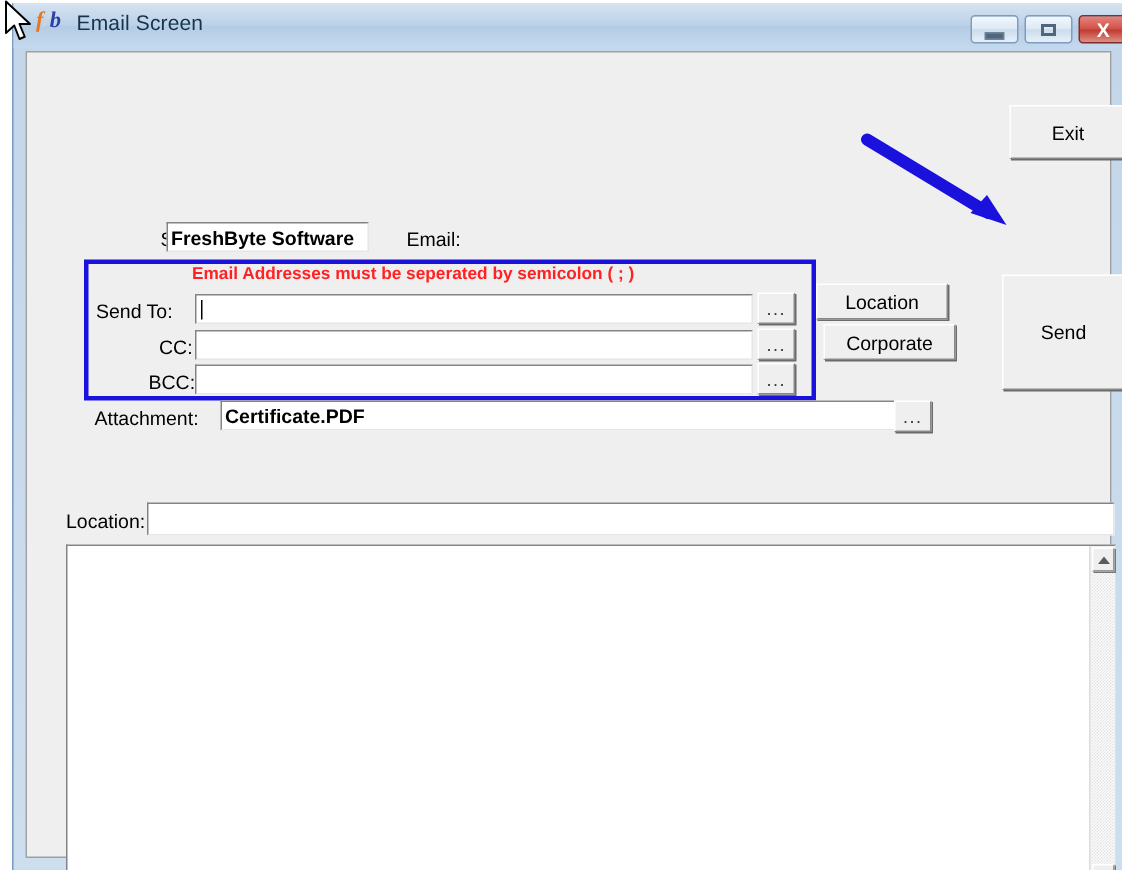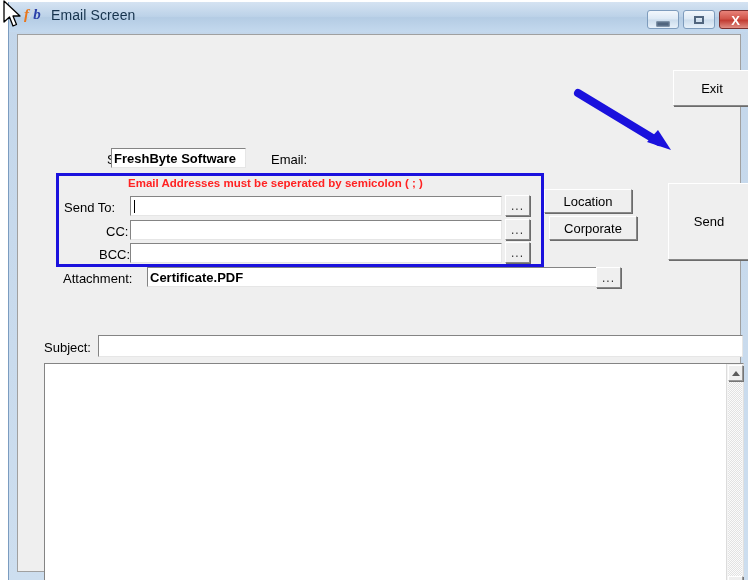--- a/index.html
+++ b/index.html
@@ -363,21 +363,21 @@
 
       <button class="w-btn" id="location-button">Location</button>
       <button class="w-btn" id="corporate-button">Corporate</button>
 
       <button class="w-btn" id="send-button">Send</button>
 
       <div class="w-label" id="attachment-label">Attachment:</div>
       <div class="w-input" id="attachment-input">Certificate.PDF</div>
       <button class="w-btn" id="attachment-browse">...</button>
 
-      <div class="w-label" id="subject-label">Subject:</div>
+      <div class="w-label" id="subject-label">Location:</div>
       <div class="w-input" id="subject-input"></div>
 
       <div id="body-area">
         <div id="body-text"></div>
         <div id="body-scrollbar">
           <div class="sb-arrow" id="sb-up">
             <span class="tri"></span>
           </div>
           <div class="sb-arrow" id="sb-down">
             

